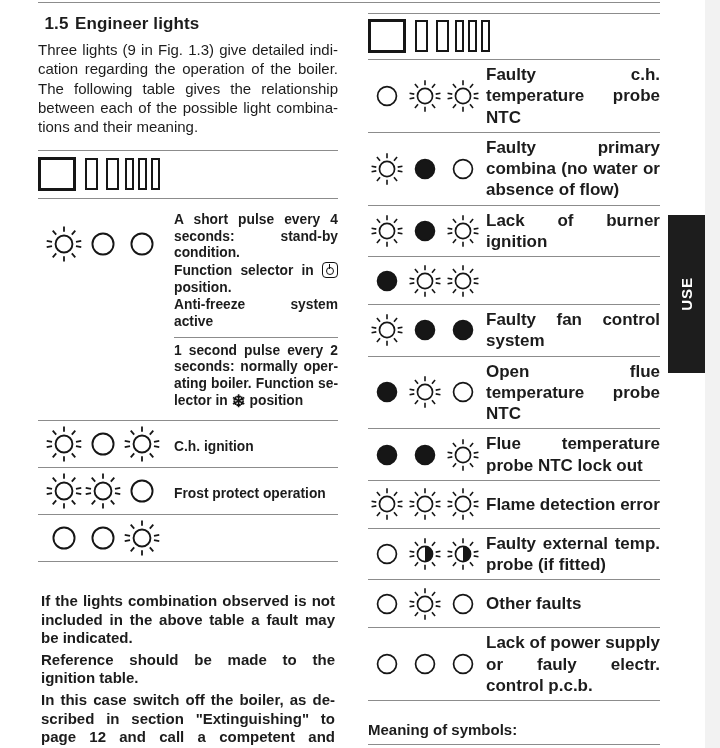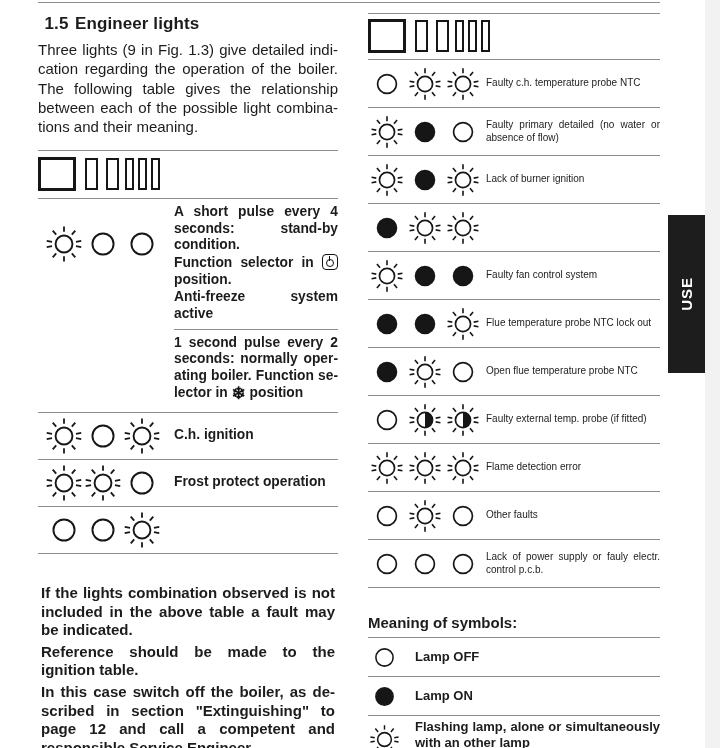--- a/index.html
+++ b/index.html
@@ -25,21 +25,21 @@
   .pr.big{width:38px;height:34px;border-width:3px;margin-right:9px;}
   .pr.w13{width:13px;margin-right:8px;}
   .pr.w9{width:9px;margin-right:4px;}
   .pr.gapL{margin-right:6px;}
 
   .lt-row{display:flex;align-items:center;border-bottom:1.6px solid #8c8c8c;min-height:46px;}
   .lt-row--tall{align-items:flex-start;min-height:162px;}
   .lt-row--tall .lt-lamps{margin-top:26px;}
   .lt-lamps{width:130px;flex-shrink:0;display:flex;align-items:center;padding-left:6px;}
   .lamp-box{display:flex;align-items:center;justify-content:center;width:39px;height:38px;}
-  .lt-desc{flex:1;font-size:13.8px;font-weight:bold;line-height:1.22;text-align:justify;padding:3px 0 4px 0;}
+  .lt-desc{flex:1;font-size:13.8px;font-weight:bold;line-height:1.22;text-align:justify;padding:3px 0 4px 0;margin-top:8px;}
   .desc-block{padding:2px 0 6px 0;}
   .desc-block + .sub-rule + .desc-block{padding-top:5px;}
   .sub-rule{border-top:1.6px solid #8c8c8c;}
 
   .paras{margin-top:30px;font-size:15px;line-height:1.24;text-align:justify;}
   .paras p{margin:3px;font-weight:bold;}
 
   
   .power-icon{display:inline-block;box-sizing:border-box;width:16px;height:16px;border:1.6px solid #111;
     border-radius:4px;position:relative;vertical-align:-3px;background:#fff;}
@@ -49,23 +49,23 @@
   .frost-icon{font-weight:bold;font-size:17px;line-height:1;vertical-align:-2px;color:#111;}
 
   
   .col-right{position:absolute;left:368px;top:0;width:292px;}
   .col-right .first-rule{margin-top:13px;}
   .col-right .panel-icon{padding:5px 0 6px 0;}
   .rt-row{display:flex;align-items:center;border-top:1.6px solid #8c8c8c;min-height:47px;}
   .rt-row:last-child{border-bottom:1.6px solid #8c8c8c;}
   .rt-lamps{width:118px;flex-shrink:0;display:flex;align-items:center;}
   .rt-lamps .lamp-box{width:38px;height:36px;}
-  .rt-desc{flex:1;font-size:10px;font-weight:normal;line-height:1.25;text-align:justify;padding:4px 0;}
-
-  .legend-heading{font-size:15px;font-weight:bold;margin:26px 0 6px 0;}
+  .rt-desc{flex:1;font-size:17px;font-weight:bold;line-height:1.25;text-align:justify;padding:4px 0;}
+
+  .legend-heading{font-size:15px;font-weight:bold;margin:20px 0 6px 0;}
   .legend-row{display:flex;align-items:center;border-top:1.6px solid #8c8c8c;min-height:38px;}
   .legend-row:last-child{border-bottom:1.6px solid #8c8c8c;align-items:flex-end;}
   .legend-lamp{width:46px;flex-shrink:0;display:flex;align-items:center;padding-left:1px;}
   .legend-text{flex:1;font-size:13px;font-weight:bold;line-height:1.25;text-align:justify;padding:3px 0;}
 
   
   .use-tab{position:absolute;left:668px;top:215px;width:37px;height:158px;background:#1d1d1d;
     display:flex;align-items:center;justify-content:center;z-index:3;}
   .use-tab span{writing-mode:vertical-rl;transform:rotate(180deg);color:#ffffff;
     font-weight:bold;font-size:15px;letter-spacing:1px;}
@@ -316,21 +316,21 @@
               <svg width="34" height="34" viewBox="0 0 36 36">
                 <circle cx="18" cy="18" r="10" fill="#161616" stroke="#161616" stroke-width="1.8"></circle>
               </svg>
             </span>
             <span class="lamp-box">
               <svg width="34" height="34" viewBox="0 0 36 36">
                 <circle cx="18" cy="18" r="10" fill="#ffffff" stroke="#161616" stroke-width="1.8"></circle>
               </svg>
             </span>
           </div>
-          <div class="rt-desc">Faulty primary detailed (no water or absence of flow)</div>
+          <div class="rt-desc">Faulty primary combina (no water or absence of flow)</div>
         </div>
         <div class="rt-row">
           <div class="rt-lamps">
             <span class="lamp-box">
               <svg width="34" height="34" viewBox="0 0 36 36">
                 <line x1="29.33" y1="16.00" x2="34.35" y2="15.12" stroke="#161616" stroke-width="1.7"></line>
                 <line x1="29.33" y1="20.00" x2="34.35" y2="20.88" stroke="#161616" stroke-width="1.7"></line>
                 <line x1="25.39" y1="9.19" x2="28.67" y2="5.28" stroke="#161616" stroke-width="1.7"></line>
                 <line x1="18.00" y1="6.50" x2="18.00" y2="1.40" stroke="#161616" stroke-width="1.7"></line>
                 <line x1="10.61" y1="9.19" x2="7.33" y2="5.28" stroke="#161616" stroke-width="1.7"></line>
@@ -436,20 +436,50 @@
         </div>
         <div class="rt-row">
           <div class="rt-lamps">
             <span class="lamp-box">
               <svg width="34" height="34" viewBox="0 0 36 36">
                 <circle cx="18" cy="18" r="10" fill="#161616" stroke="#161616" stroke-width="1.8"></circle>
               </svg>
             </span>
             <span class="lamp-box">
               <svg width="34" height="34" viewBox="0 0 36 36">
+                <line x1="29.33" y1="16.00" x2="34.35" y2="15.12" stroke="#161616" stroke-width="1.7"></line>
+                <line x1="29.33" y1="20.00" x2="34.35" y2="20.88" stroke="#161616" stroke-width="1.7"></line>
+                <line x1="25.39" y1="9.19" x2="28.67" y2="5.28" stroke="#161616" stroke-width="1.7"></line>
+                <line x1="18.00" y1="6.50" x2="18.00" y2="1.40" stroke="#161616" stroke-width="1.7"></line>
+                <line x1="10.61" y1="9.19" x2="7.33" y2="5.28" stroke="#161616" stroke-width="1.7"></line>
+                <line x1="6.67" y1="16.00" x2="1.65" y2="15.12" stroke="#161616" stroke-width="1.7"></line>
+                <line x1="6.67" y1="20.00" x2="1.65" y2="20.88" stroke="#161616" stroke-width="1.7"></line>
+                <line x1="10.61" y1="26.81" x2="7.33" y2="30.72" stroke="#161616" stroke-width="1.7"></line>
+                <line x1="18.00" y1="29.50" x2="18.00" y2="34.60" stroke="#161616" stroke-width="1.7"></line>
+                <line x1="25.39" y1="26.81" x2="28.67" y2="30.72" stroke="#161616" stroke-width="1.7"></line>
+                <circle cx="18" cy="18" r="8" fill="#ffffff" stroke="#161616" stroke-width="1.8"></circle>
+              </svg>
+            </span>
+            <span class="lamp-box">
+              <svg width="34" height="34" viewBox="0 0 36 36">
+                <circle cx="18" cy="18" r="10" fill="#ffffff" stroke="#161616" stroke-width="1.8"></circle>
+              </svg>
+            </span>
+          </div>
+          <div class="rt-desc">Open flue temperature probe NTC</div>
+        </div>
+        <div class="rt-row">
+          <div class="rt-lamps">
+            <span class="lamp-box">
+              <svg width="34" height="34" viewBox="0 0 36 36">
+                <circle cx="18" cy="18" r="10" fill="#161616" stroke="#161616" stroke-width="1.8"></circle>
+              </svg>
+            </span>
+            <span class="lamp-box">
+              <svg width="34" height="34" viewBox="0 0 36 36">
                 <circle cx="18" cy="18" r="10" fill="#161616" stroke="#161616" stroke-width="1.8"></circle>
               </svg>
             </span>
             <span class="lamp-box">
               <svg width="34" height="34" viewBox="0 0 36 36">
                 <line x1="29.33" y1="16.00" x2="34.35" y2="15.12" stroke="#161616" stroke-width="1.7"></line>
                 <line x1="29.33" y1="20.00" x2="34.35" y2="20.88" stroke="#161616" stroke-width="1.7"></line>
                 <line x1="25.39" y1="9.19" x2="28.67" y2="5.28" stroke="#161616" stroke-width="1.7"></line>
                 <line x1="18.00" y1="6.50" x2="18.00" y2="1.40" stroke="#161616" stroke-width="1.7"></line>
                 <line x1="10.61" y1="9.19" x2="7.33" y2="5.28" stroke="#161616" stroke-width="1.7"></line>
@@ -461,45 +491,65 @@
                 <circle cx="18" cy="18" r="8" fill="#ffffff" stroke="#161616" stroke-width="1.8"></circle>
               </svg>
             </span>
           </div>
           <div class="rt-desc">Flue temperature probe NTC lock out</div>
         </div>
         <div class="rt-row">
           <div class="rt-lamps">
             <span class="lamp-box">
               <svg width="34" height="34" viewBox="0 0 36 36">
-                <circle cx="18" cy="18" r="10" fill="#161616" stroke="#161616" stroke-width="1.8"></circle>
-              </svg>
-            </span>
-            <span class="lamp-box">
-              <svg width="34" height="34" viewBox="0 0 36 36">
-                <line x1="29.33" y1="16.00" x2="34.35" y2="15.12" stroke="#161616" stroke-width="1.7"></line>
-                <line x1="29.33" y1="20.00" x2="34.35" y2="20.88" stroke="#161616" stroke-width="1.7"></line>
-                <line x1="25.39" y1="9.19" x2="28.67" y2="5.28" stroke="#161616" stroke-width="1.7"></line>
-                <line x1="18.00" y1="6.50" x2="18.00" y2="1.40" stroke="#161616" stroke-width="1.7"></line>
-                <line x1="10.61" y1="9.19" x2="7.33" y2="5.28" stroke="#161616" stroke-width="1.7"></line>
-                <line x1="6.67" y1="16.00" x2="1.65" y2="15.12" stroke="#161616" stroke-width="1.7"></line>
-                <line x1="6.67" y1="20.00" x2="1.65" y2="20.88" stroke="#161616" stroke-width="1.7"></line>
-                <line x1="10.61" y1="26.81" x2="7.33" y2="30.72" stroke="#161616" stroke-width="1.7"></line>
-                <line x1="18.00" y1="29.50" x2="18.00" y2="34.60" stroke="#161616" stroke-width="1.7"></line>
-                <line x1="25.39" y1="26.81" x2="28.67" y2="30.72" stroke="#161616" stroke-width="1.7"></line>
-                <circle cx="18" cy="18" r="8" fill="#ffffff" stroke="#161616" stroke-width="1.8"></circle>
-              </svg>
-            </span>
-            <span class="lamp-box">
-              <svg width="34" height="34" viewBox="0 0 36 36">
-                <circle cx="18" cy="18" r="10" fill="#ffffff" stroke="#161616" stroke-width="1.8"></circle>
-              </svg>
-            </span>
-          </div>
-          <div class="rt-desc">Open flue temperature probe NTC</div>
+                <line x1="29.33" y1="16.00" x2="34.35" y2="15.12" stroke="#161616" stroke-width="1.7"></line>
+                <line x1="29.33" y1="20.00" x2="34.35" y2="20.88" stroke="#161616" stroke-width="1.7"></line>
+                <line x1="25.39" y1="9.19" x2="28.67" y2="5.28" stroke="#161616" stroke-width="1.7"></line>
+                <line x1="18.00" y1="6.50" x2="18.00" y2="1.40" stroke="#161616" stroke-width="1.7"></line>
+                <line x1="10.61" y1="9.19" x2="7.33" y2="5.28" stroke="#161616" stroke-width="1.7"></line>
+                <line x1="6.67" y1="16.00" x2="1.65" y2="15.12" stroke="#161616" stroke-width="1.7"></line>
+                <line x1="6.67" y1="20.00" x2="1.65" y2="20.88" stroke="#161616" stroke-width="1.7"></line>
+                <line x1="10.61" y1="26.81" x2="7.33" y2="30.72" stroke="#161616" stroke-width="1.7"></line>
+                <line x1="18.00" y1="29.50" x2="18.00" y2="34.60" stroke="#161616" stroke-width="1.7"></line>
+                <line x1="25.39" y1="26.81" x2="28.67" y2="30.72" stroke="#161616" stroke-width="1.7"></line>
+                <circle cx="18" cy="18" r="8" fill="#ffffff" stroke="#161616" stroke-width="1.8"></circle>
+              </svg>
+            </span>
+            <span class="lamp-box">
+              <svg width="34" height="34" viewBox="0 0 36 36">
+                <line x1="29.33" y1="16.00" x2="34.35" y2="15.12" stroke="#161616" stroke-width="1.7"></line>
+                <line x1="29.33" y1="20.00" x2="34.35" y2="20.88" stroke="#161616" stroke-width="1.7"></line>
+                <line x1="25.39" y1="9.19" x2="28.67" y2="5.28" stroke="#161616" stroke-width="1.7"></line>
+                <line x1="18.00" y1="6.50" x2="18.00" y2="1.40" stroke="#161616" stroke-width="1.7"></line>
+                <line x1="10.61" y1="9.19" x2="7.33" y2="5.28" stroke="#161616" stroke-width="1.7"></line>
+                <line x1="6.67" y1="16.00" x2="1.65" y2="15.12" stroke="#161616" stroke-width="1.7"></line>
+                <line x1="6.67" y1="20.00" x2="1.65" y2="20.88" stroke="#161616" stroke-width="1.7"></line>
+                <line x1="10.61" y1="26.81" x2="7.33" y2="30.72" stroke="#161616" stroke-width="1.7"></line>
+                <line x1="18.00" y1="29.50" x2="18.00" y2="34.60" stroke="#161616" stroke-width="1.7"></line>
+                <line x1="25.39" y1="26.81" x2="28.67" y2="30.72" stroke="#161616" stroke-width="1.7"></line>
+                <circle cx="18" cy="18" r="8" fill="#ffffff" stroke="#161616" stroke-width="1.8"></circle>
+              </svg>
+            </span>
+            <span class="lamp-box">
+              <svg width="34" height="34" viewBox="0 0 36 36">
+                <line x1="29.33" y1="16.00" x2="34.35" y2="15.12" stroke="#161616" stroke-width="1.7"></line>
+                <line x1="29.33" y1="20.00" x2="34.35" y2="20.88" stroke="#161616" stroke-width="1.7"></line>
+                <line x1="25.39" y1="9.19" x2="28.67" y2="5.28" stroke="#161616" stroke-width="1.7"></line>
+                <line x1="18.00" y1="6.50" x2="18.00" y2="1.40" stroke="#161616" stroke-width="1.7"></line>
+                <line x1="10.61" y1="9.19" x2="7.33" y2="5.28" stroke="#161616" stroke-width="1.7"></line>
+                <line x1="6.67" y1="16.00" x2="1.65" y2="15.12" stroke="#161616" stroke-width="1.7"></line>
+                <line x1="6.67" y1="20.00" x2="1.65" y2="20.88" stroke="#161616" stroke-width="1.7"></line>
+                <line x1="10.61" y1="26.81" x2="7.33" y2="30.72" stroke="#161616" stroke-width="1.7"></line>
+                <line x1="18.00" y1="29.50" x2="18.00" y2="34.60" stroke="#161616" stroke-width="1.7"></line>
+                <line x1="25.39" y1="26.81" x2="28.67" y2="30.72" stroke="#161616" stroke-width="1.7"></line>
+                <circle cx="18" cy="18" r="8" fill="#ffffff" stroke="#161616" stroke-width="1.8"></circle>
+              </svg>
+            </span>
+          </div>
+          <div class="rt-desc">Flame detection error</div>
         </div>
         <div class="rt-row">
           <div class="rt-lamps">
             <span class="lamp-box">
               <svg width="34" height="34" viewBox="0 0 36 36">
                 <circle cx="18" cy="18" r="10" fill="#ffffff" stroke="#161616" stroke-width="1.8"></circle>
               </svg>
             </span>
             <span class="lamp-box">
               <svg width="34" height="34" viewBox="0 0 36 36">
@@ -528,70 +578,20 @@
                 <line x1="6.67" y1="20.00" x2="1.65" y2="20.88" stroke="#161616" stroke-width="1.7"></line>
                 <line x1="10.61" y1="26.81" x2="7.33" y2="30.72" stroke="#161616" stroke-width="1.7"></line>
                 <line x1="18.00" y1="29.50" x2="18.00" y2="34.60" stroke="#161616" stroke-width="1.7"></line>
                 <line x1="25.39" y1="26.81" x2="28.67" y2="30.72" stroke="#161616" stroke-width="1.7"></line>
                 <circle cx="18" cy="18" r="8" fill="#ffffff" stroke="#161616" stroke-width="1.8"></circle>
                 <path d="M18 10 a8 8 0 0 1 0 16 z" fill="#161616"></path>
               </svg>
             </span>
           </div>
           <div class="rt-desc">Faulty external temp. probe (if fitted)</div>
-        </div>
-        <div class="rt-row">
-          <div class="rt-lamps">
-            <span class="lamp-box">
-              <svg width="34" height="34" viewBox="0 0 36 36">
-                <line x1="29.33" y1="16.00" x2="34.35" y2="15.12" stroke="#161616" stroke-width="1.7"></line>
-                <line x1="29.33" y1="20.00" x2="34.35" y2="20.88" stroke="#161616" stroke-width="1.7"></line>
-                <line x1="25.39" y1="9.19" x2="28.67" y2="5.28" stroke="#161616" stroke-width="1.7"></line>
-                <line x1="18.00" y1="6.50" x2="18.00" y2="1.40" stroke="#161616" stroke-width="1.7"></line>
-                <line x1="10.61" y1="9.19" x2="7.33" y2="5.28" stroke="#161616" stroke-width="1.7"></line>
-                <line x1="6.67" y1="16.00" x2="1.65" y2="15.12" stroke="#161616" stroke-width="1.7"></line>
-                <line x1="6.67" y1="20.00" x2="1.65" y2="20.88" stroke="#161616" stroke-width="1.7"></line>
-                <line x1="10.61" y1="26.81" x2="7.33" y2="30.72" stroke="#161616" stroke-width="1.7"></line>
-                <line x1="18.00" y1="29.50" x2="18.00" y2="34.60" stroke="#161616" stroke-width="1.7"></line>
-                <line x1="25.39" y1="26.81" x2="28.67" y2="30.72" stroke="#161616" stroke-width="1.7"></line>
-                <circle cx="18" cy="18" r="8" fill="#ffffff" stroke="#161616" stroke-width="1.8"></circle>
-              </svg>
-            </span>
-            <span class="lamp-box">
-              <svg width="34" height="34" viewBox="0 0 36 36">
-                <line x1="29.33" y1="16.00" x2="34.35" y2="15.12" stroke="#161616" stroke-width="1.7"></line>
-                <line x1="29.33" y1="20.00" x2="34.35" y2="20.88" stroke="#161616" stroke-width="1.7"></line>
-                <line x1="25.39" y1="9.19" x2="28.67" y2="5.28" stroke="#161616" stroke-width="1.7"></line>
-                <line x1="18.00" y1="6.50" x2="18.00" y2="1.40" stroke="#161616" stroke-width="1.7"></line>
-                <line x1="10.61" y1="9.19" x2="7.33" y2="5.28" stroke="#161616" stroke-width="1.7"></line>
-                <line x1="6.67" y1="16.00" x2="1.65" y2="15.12" stroke="#161616" stroke-width="1.7"></line>
-                <line x1="6.67" y1="20.00" x2="1.65" y2="20.88" stroke="#161616" stroke-width="1.7"></line>
-                <line x1="10.61" y1="26.81" x2="7.33" y2="30.72" stroke="#161616" stroke-width="1.7"></line>
-                <line x1="18.00" y1="29.50" x2="18.00" y2="34.60" stroke="#161616" stroke-width="1.7"></line>
-                <line x1="25.39" y1="26.81" x2="28.67" y2="30.72" stroke="#161616" stroke-width="1.7"></line>
-                <circle cx="18" cy="18" r="8" fill="#ffffff" stroke="#161616" stroke-width="1.8"></circle>
-              </svg>
-            </span>
-            <span class="lamp-box">
-              <svg width="34" height="34" viewBox="0 0 36 36">
-                <line x1="29.33" y1="16.00" x2="34.35" y2="15.12" stroke="#161616" stroke-width="1.7"></line>
-                <line x1="29.33" y1="20.00" x2="34.35" y2="20.88" stroke="#161616" stroke-width="1.7"></line>
-                <line x1="25.39" y1="9.19" x2="28.67" y2="5.28" stroke="#161616" stroke-width="1.7"></line>
-                <line x1="18.00" y1="6.50" x2="18.00" y2="1.40" stroke="#161616" stroke-width="1.7"></line>
-                <line x1="10.61" y1="9.19" x2="7.33" y2="5.28" stroke="#161616" stroke-width="1.7"></line>
-                <line x1="6.67" y1="16.00" x2="1.65" y2="15.12" stroke="#161616" stroke-width="1.7"></line>
-                <line x1="6.67" y1="20.00" x2="1.65" y2="20.88" stroke="#161616" stroke-width="1.7"></line>
-                <line x1="10.61" y1="26.81" x2="7.33" y2="30.72" stroke="#161616" stroke-width="1.7"></line>
-                <line x1="18.00" y1="29.50" x2="18.00" y2="34.60" stroke="#161616" stroke-width="1.7"></line>
-                <line x1="25.39" y1="26.81" x2="28.67" y2="30.72" stroke="#161616" stroke-width="1.7"></line>
-                <circle cx="18" cy="18" r="8" fill="#ffffff" stroke="#161616" stroke-width="1.8"></circle>
-              </svg>
-            </span>
-          </div>
-          <div class="rt-desc">Flame detection error</div>
         </div>
         <div class="rt-row">
           <div class="rt-lamps">
             <span class="lamp-box">
               <svg width="34" height="34" viewBox="0 0 36 36">
                 <circle cx="18" cy="18" r="10" fill="#ffffff" stroke="#161616" stroke-width="1.8"></circle>
               </svg>
             </span>
             <span class="lamp-box">
               <svg width="34" height="34" viewBox="0 0 36 36">

